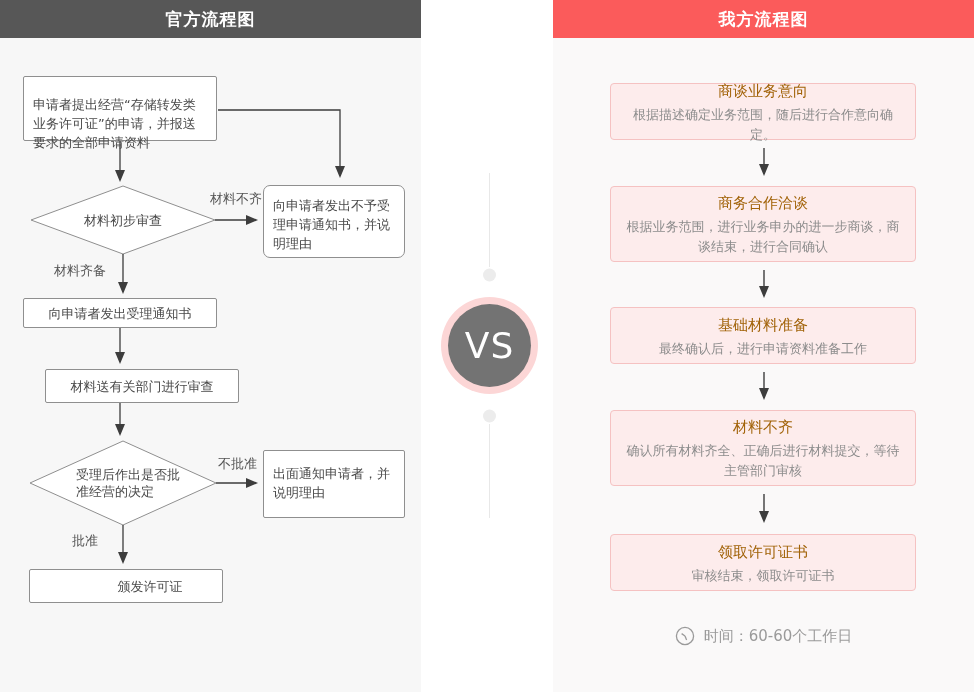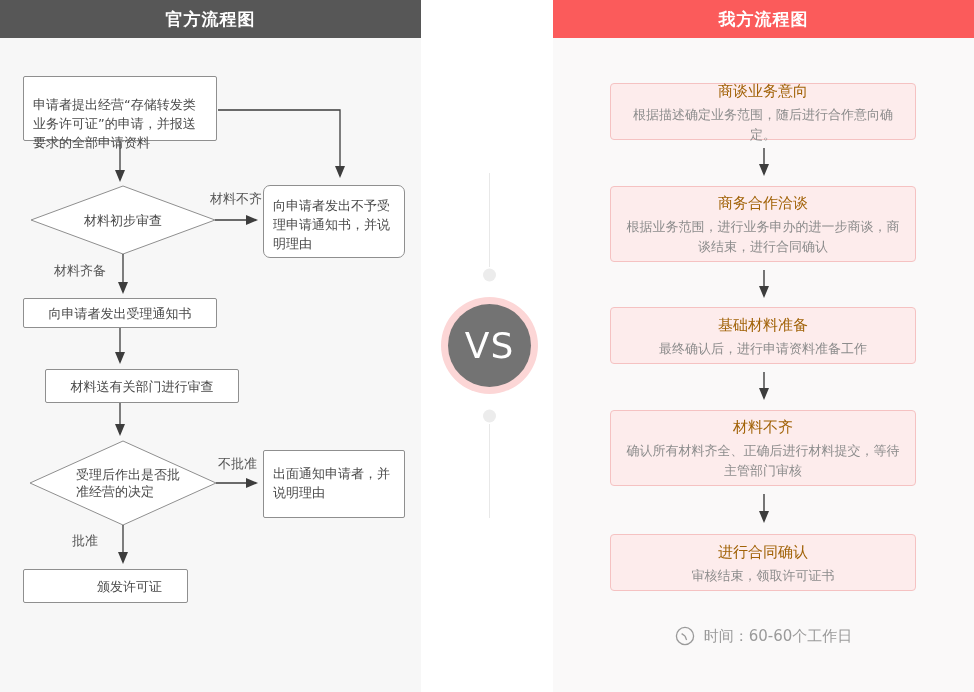--- a/index.html
+++ b/index.html
@@ -47,21 +47,21 @@
     line-height: 19px;
     z-index: 2;
   }
   .node.multiline { text-align: left; }
   .node.centered  { display: flex; align-items: center; justify-content: center; text-align: center; }
   .box-a { left: 23px;  top: 76px;  width: 194px; height: 65px; padding: 18px 9px; }
   .box-b { left: 263px; top: 185px; width: 142px; height: 73px; padding: 10px 9px; border-radius: 7px; }
   .box-c { left: 23px;  top: 298px; width: 194px; height: 30px; }
   .box-d { left: 29px;  top: 369px; width: 194px; height: 34px; margin-left: 16px; }
   .box-e { left: 263px; top: 450px; width: 142px; height: 68px; padding: 13px 9px; }
-  .box-f { left: 23px;  top: 569px; width: 165px; height: 34px; padding-left: 48px; }
+  .box-f { left: 29px;  top: 569px; width: 194px; height: 34px; padding-left: 48px; }
 
   .diamond-text {
     position: absolute;
     z-index: 2;
     color: #4a4a4a;
     font-size: 13px;
     line-height: 17px;
   }
   .diamond-text.d1 { left: 61px; top: 212px; width: 124px; text-align: center; }
   .diamond-text.d2 { left: 76px; top: 466px; width: 112px; text-align: left; }
@@ -207,21 +207,21 @@
   </div>
   <div class="step step-3">
     <div class="step-title">基础材料准备</div>
     <div class="step-desc">最终确认后，进行申请资料准备工作</div>
   </div>
   <div class="step step-4">
     <div class="step-title">材料不齐</div>
     <div class="step-desc">确认所有材料齐全、正确后进行材料提交，等待主管部门审核</div>
   </div>
   <div class="step step-5">
-    <div class="step-title">进行合同确认</div>
+    <div class="step-title">领取许可证书</div>
     <div class="step-desc">审核结束，领取许可证书</div>
   </div>
 
   <div class="time-row">
     <svg width="20" height="20" viewBox="0 0 20 20">
       <circle cx="10" cy="10" r="8.6" fill="none" stroke="#9a9a9a" stroke-width="1.3"></circle>
       <path d="M10,10 L6.6,7.6" stroke="#9a9a9a" stroke-width="1.3" fill="none"></path>
       <path d="M10,10 L11.6,14" stroke="#9a9a9a" stroke-width="1.3" fill="none"></path>
     </svg>
     <span class="time-text">时间：60-60个工作日</span>

